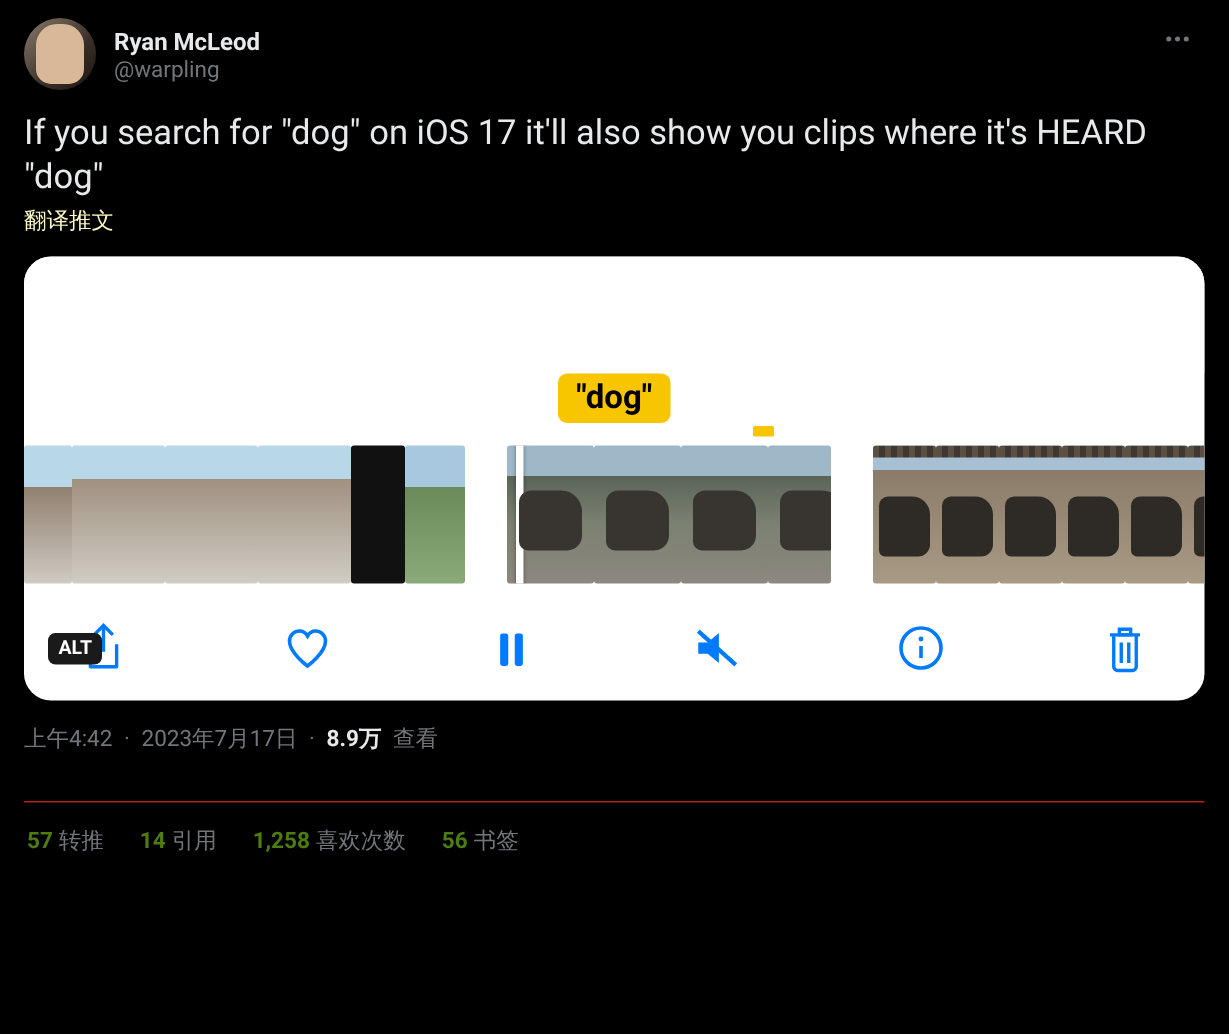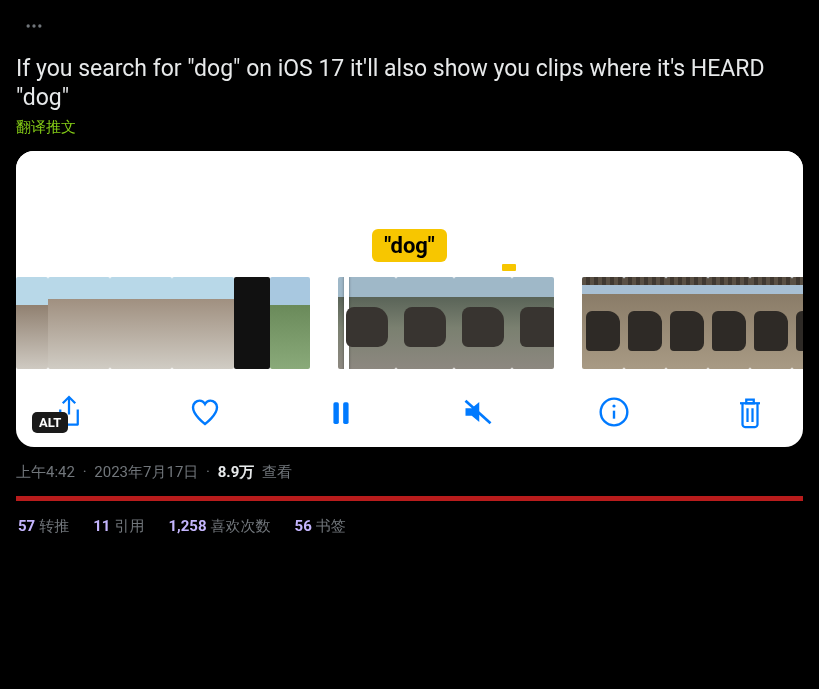--- a/index.html
+++ b/index.html
@@ -7,54 +7,63 @@
     .tweet { padding: 12px 16px; }
     .header { display: flex; align-items: flex-start; justify-content: space-between; }
     .user-row { display: flex; gap: 12px; }
     .avatar { width: 48px; height: 48px; border-radius: 50%; background: linear-gradient(135deg, #8a7a6a 0%, #3a2f28 60%, #1a1410 100%); display: flex; align-items: center; justify-content: center; overflow: hidden; flex-shrink: 0; }
     .avatar-face { width: 32px; height: 40px; background: #d9b89a; border-radius: 14px 14px 10px 10px; position: relative; }
     .name-col { display: flex; flex-direction: column; justify-content: center; gap: 0px; }
     .display-name { font-size: 16px; font-weight: 700; color: #e7e9ea; }
     .handle { font-size: 15px; color: #71767b; }
     .more-btn { color: #71767b; padding: 4px 8px; cursor: pointer; }
     .tweet-text { font-size: 23px; line-height: 29px; color: #e7e9ea; margin-top: 14px; }
-    .translate-link { color: #84cc16; font-size: 15px; margin-top: 6px; display: inline-block; }
+    .translate-link { color: #fef9c3; font-size: 15px; margin-top: 6px; display: inline-block; }
     .media-card { background: #fff; border-radius: 18px; margin-top: 14px; overflow: hidden; position: relative; }
     .media-top { height: 78px; background: #fff; }
     .dog-tag-wrap { display: flex; justify-content: center; }
     .dog-tag { background: #f7c600; color: #000; font-weight: 700; font-size: 22px; padding: 4px 12px; border-radius: 6px; }
     .yellow-tick { width: 14px; height: 7px; background: #f7c600; margin: 2px auto 0 auto; margin-left: 486px; border-radius: 1px; }
     .timeline-row { display: flex; gap: 28px; padding: 0 0 8px 0; height: 100px; align-items: stretch; margin-top: 6px; }
     .clip-group { display: flex; flex: 0 0 auto; }
     .clip-frame { height: 92px; flex: 0 0 auto; border-radius: 2px; position: relative; overflow: hidden; }
     .g1a { width: 32px; background: linear-gradient(180deg,#b8d8e8 0%,#b8d8e8 30%,#908070 30%,#cfcac2 100%); }
     .g1b { width: 62px; background: linear-gradient(180deg,#b8d8e8 0%,#b8d8e8 24%,#a09080 24%,#d0ccc4 100%); }
     .g1d { width: 36px; background: #111; }
     .g1e { width: 40px; background: linear-gradient(180deg,#a8c8e0 0%,#a8c8e0 30%,#6a8a5a 30%,#8aaa7a 100%); }
     .g2 { width: 58px; background: linear-gradient(180deg,#9fb8c8 0%,#9fb8c8 22%,#5a6458 22%,#7a8070 55%,#8d8880 100%); }
     .g2 .dog-body { position: absolute; left: 8px; top: 30px; width: 42px; height: 40px; background: #383430; border-radius: 8px 14px 10px 6px; }
     .g3 { width: 42px; background: linear-gradient(180deg,#a8c0d4 0%,#a8c0d4 18%,#8a7c68 18%,#a89a84 100%); position: relative; }
     .g3::before { content: ""; position: absolute; top: 0; left: 0; right: 0; height: 8px; background: repeating-linear-gradient(90deg,#5a5044 0 4px,#403830 4px 8px); }
     .g3 .dog-body { position: absolute; left: 4px; top: 34px; width: 34px; height: 40px; background: #2e2a26; border-radius: 6px 12px 8px 4px; }
     .playhead { position: absolute; left: 6px; top: -2px; bottom: -2px; width: 5px; background: #fff; border-radius: 3px; box-shadow: 0 0 3px rgba(0,0,0,.4); }
     .toolbar-row { display: flex; justify-content: space-between; align-items: center; padding: 18px 36px 18px 36px; }
     .tool-btn { width: 34px; height: 34px; display: flex; align-items: center; justify-content: center; color: #007aff; cursor: pointer; }
-    .alt-badge { position: absolute; left: 16px; bottom: 14px; background: #1a1a1a; color: #fff; font-size: 13px; font-weight: 700; padding: 3px 7px; border-radius: 5px; }
-    .meta-row { color: #71767b; font-size: 15px; margin-top: 16px; padding-bottom: 14px; border-bottom: 5px solid #b91c1c; }
+    .alt-badge { position: absolute; left: 16px; bottom: 24px; background: #1a1a1a; color: #fff; font-size: 13px; font-weight: 700; padding: 3px 7px; border-radius: 5px; }
+    .meta-row { color: #71767b; font-size: 15px; margin-top: 16px; padding-bottom: 32px; border-bottom: 1px solid #b91c1c; }
     .meta-row .views-num { color: #e7e9ea; font-weight: 700; }
     .stats-row { display: flex; gap: 24px; padding: 16px 2px; font-size: 15px; color: #71767b; }
-    .stat .num { color: #c4b5fd; font-weight: 700; margin-right: 4px; text-align: right; }
+    .stat .num { color: #4d7c0f; font-weight: 700; margin-right: 4px; text-align: right; }
     svg { display: block; }
     .sep { color: #71767b; padding: 0 4px; }
   </style>
 </head>
 <body>
 
 <div class="tweet">
   <div class="header">
+    <div class="user-row">
+      <div class="avatar">
+        <div class="avatar-face"></div>
+      </div>
+      <div class="name-col">
+        <span class="display-name">Ryan McLeod</span>
+        <span class="handle">@warpling</span>
+      </div>
+    </div>
     <div class="more-btn">
       <svg width="20" height="20" viewBox="0 0 24 24" fill="currentColor">
           <circle cx="5" cy="12" r="2"></circle>
           <circle cx="12" cy="12" r="2"></circle>
           <circle cx="19" cy="12" r="2"></circle>
         </svg>
     </div>
   </div>
 
   <div class="tweet-text">If you search for "dog" on iOS 17 it'll also show you clips where it's HEARD "dog"</div>
@@ -163,21 +172,21 @@
     <span class="sep">·</span>
     <span class="views-num">8.9万</span>
     <span style="margin-left:4px;">查看</span>
   </div>
 
   <div class="stats-row">
     <div class="stat">
       <span class="num">57</span><span>转推</span>
     </div>
     <div class="stat">
-      <span class="num">11</span><span>引用</span>
+      <span class="num">14</span><span>引用</span>
     </div>
     <div class="stat">
       <span class="num">1,258</span><span>喜欢次数</span>
     </div>
     <div class="stat">
       <span class="num">56</span><span>书签</span>
     </div>
   </div>
 </div>
 

